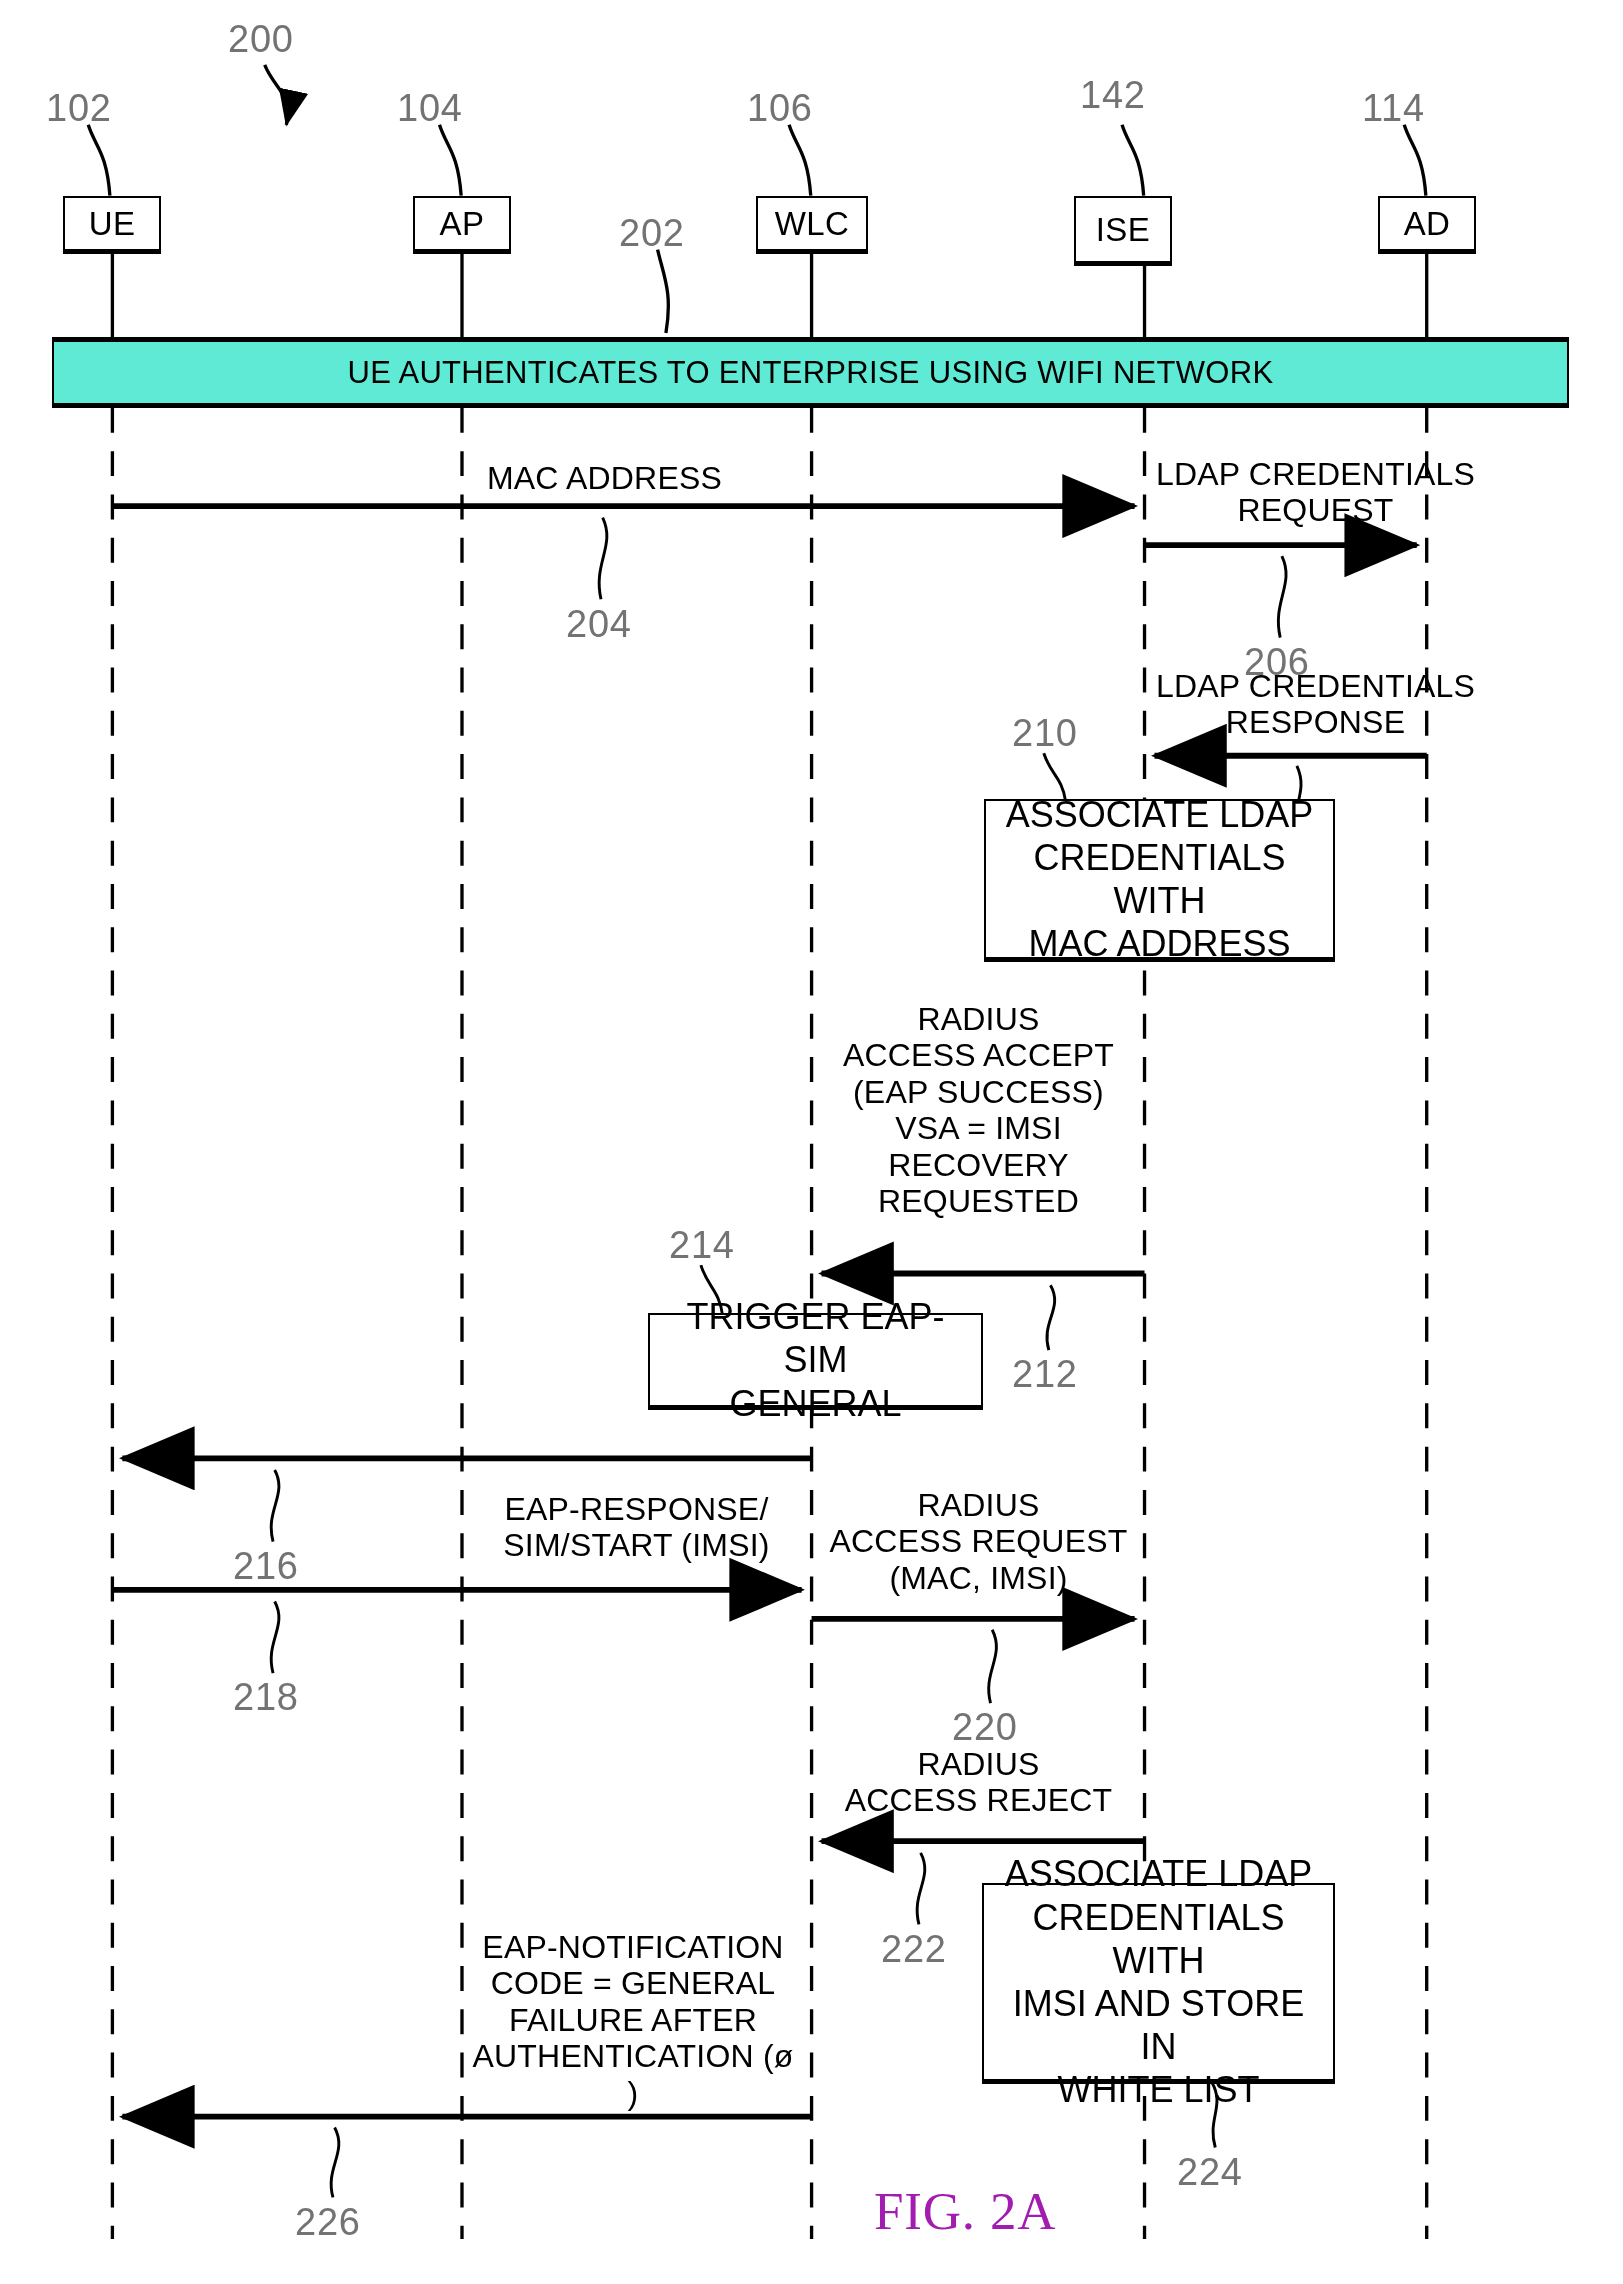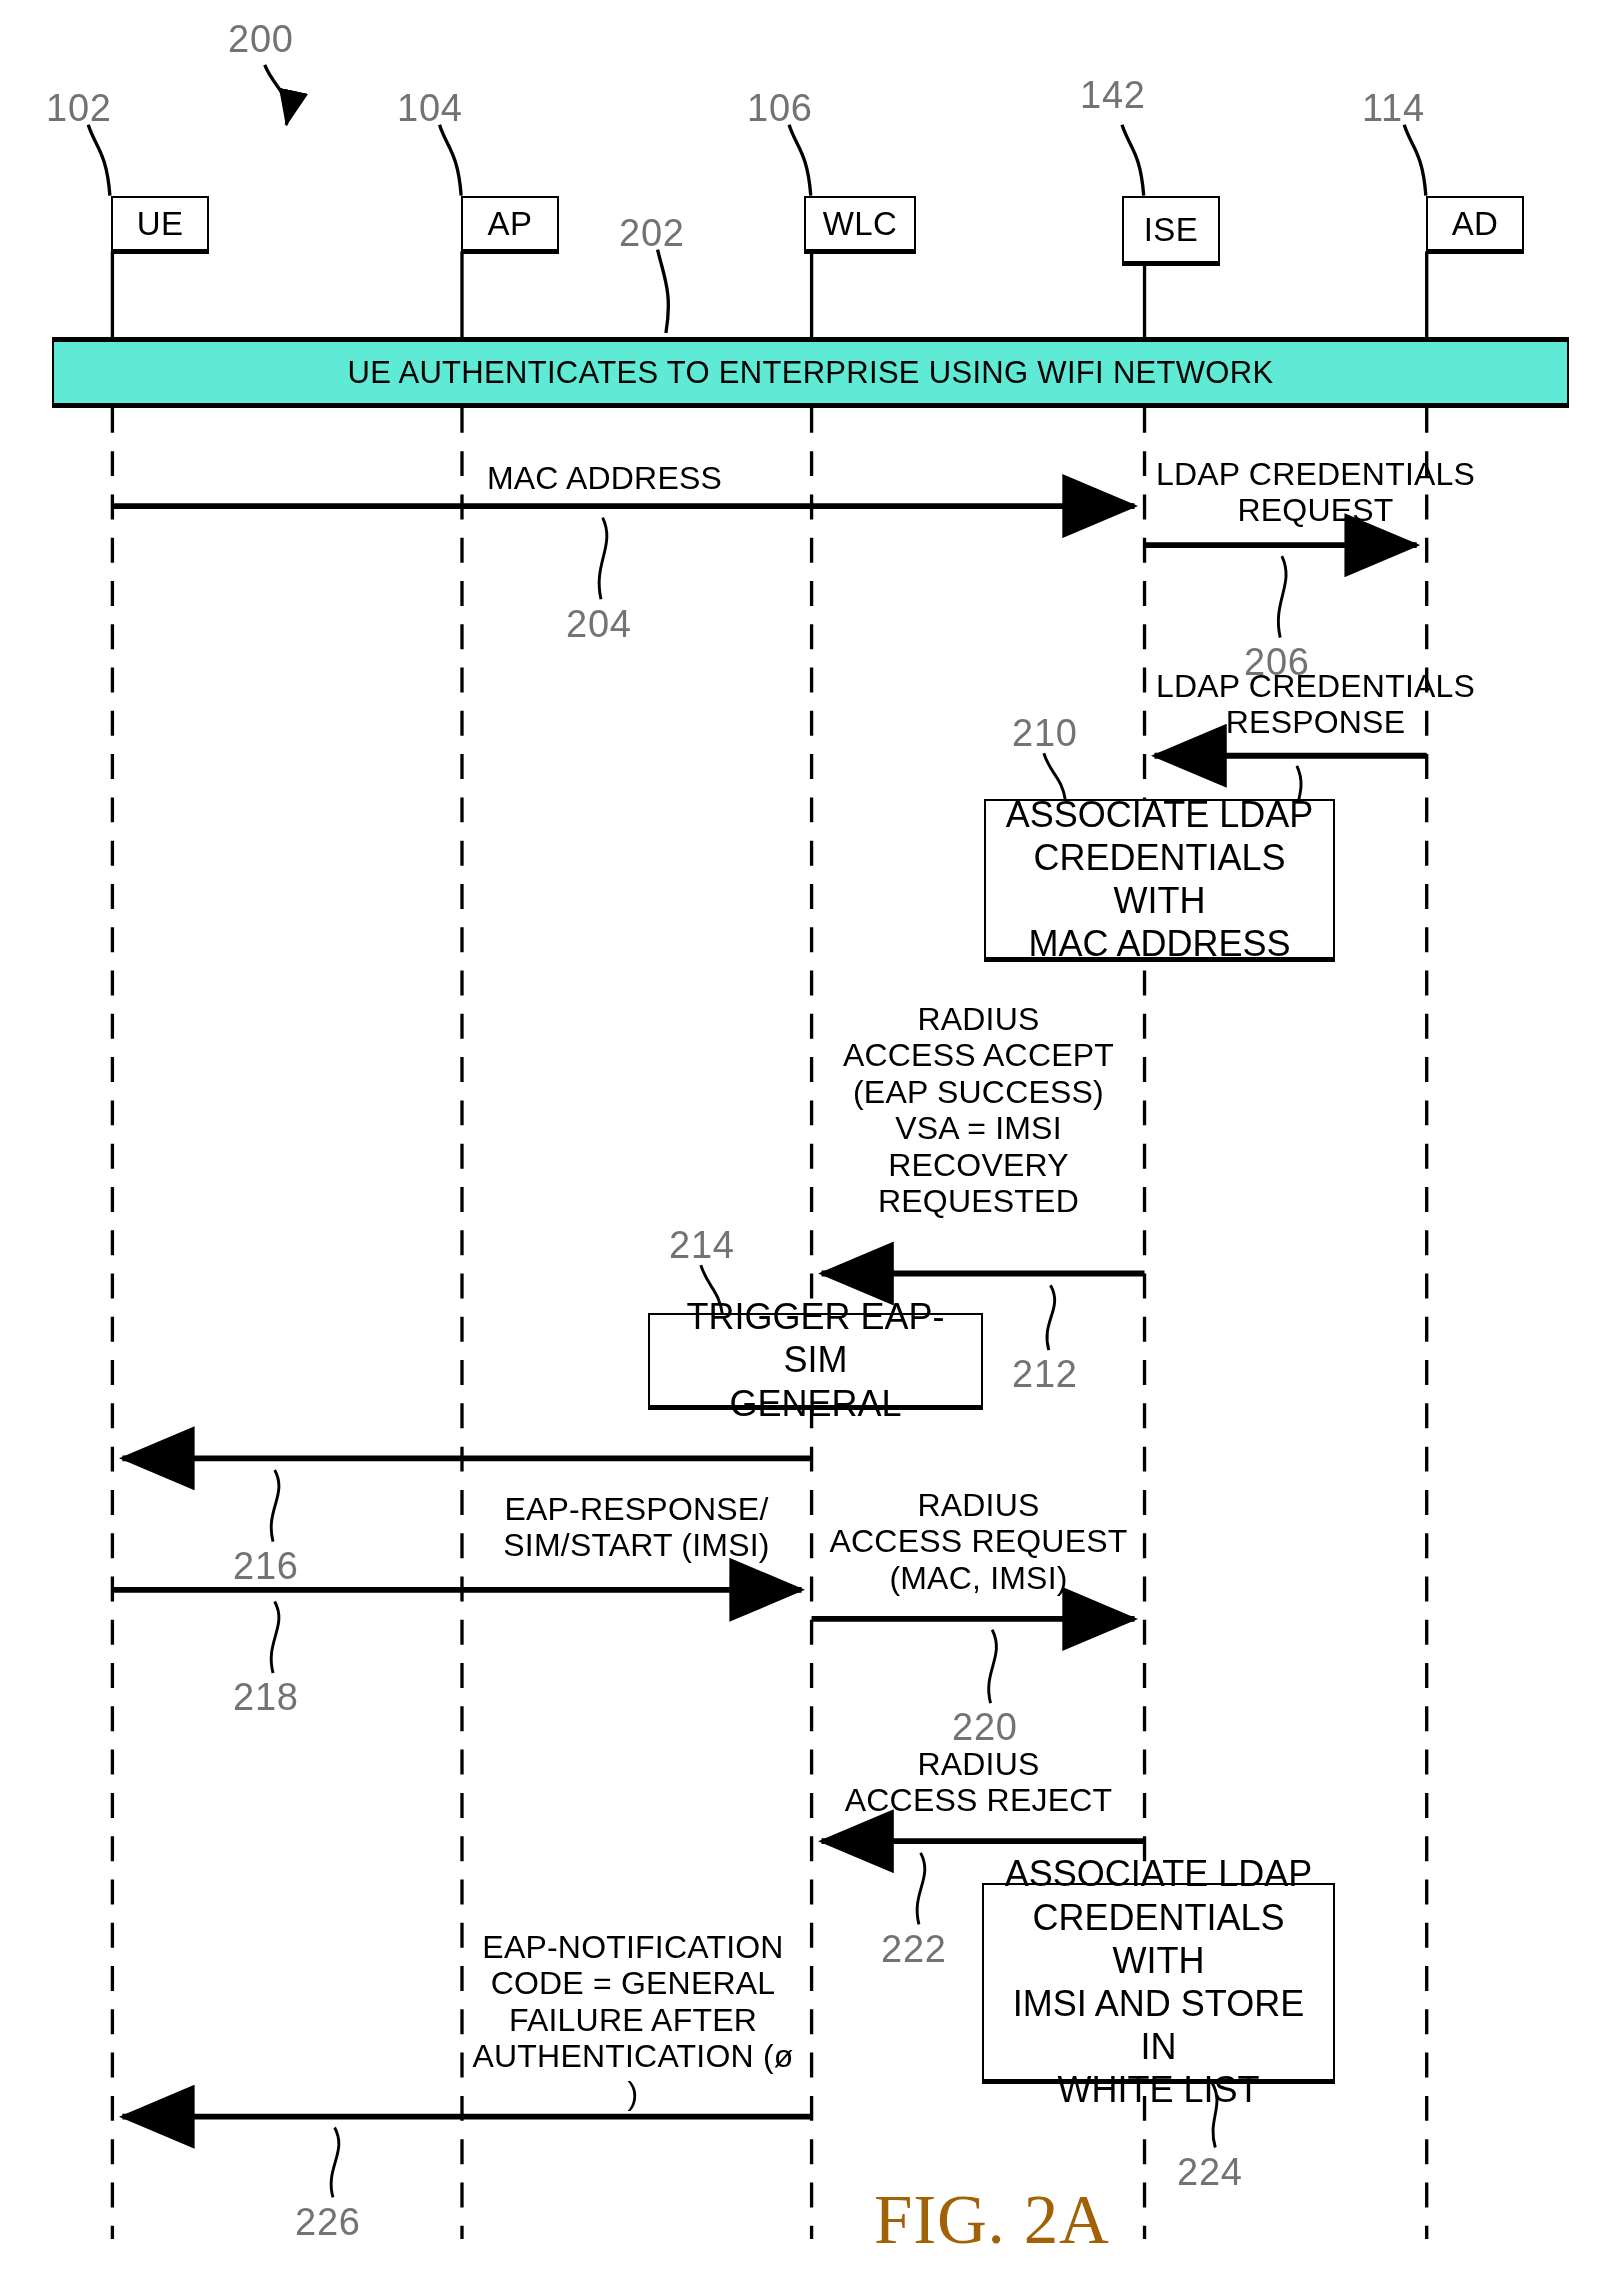--- a/index.html
+++ b/index.html
@@ -47,21 +47,20 @@
     position: absolute;
     box-sizing: border-box;
     border: 2.5px solid #000;
     border-bottom-width: 5.8px;
     background: #fff;
     display: flex;
     align-items: center;
     justify-content: center;
     font-size: 33px;
     letter-spacing: 0.4px;
-    margin-left: 48px;
   }
   .procbox {
     position: absolute;
     box-sizing: border-box;
     border: 2.5px solid #000;
     border-bottom-width: 5.8px;
     background: #fff;
     display: flex;
     align-items: center;
     justify-content: center;
@@ -80,23 +79,23 @@
     background: #5eead4;
     display: flex;
     align-items: center;
     justify-content: center;
     font-size: 31px;
     letter-spacing: 0.3px;
   }
   .figcap {
     position: absolute;
     font-family: "Liberation Serif", serif;
-    font-size: 69px;
+    font-size: 53px;
     letter-spacing: 0.8px;
-    color: #a16207;
+    color: #a21caf;
     white-space: nowrap;
   }
 </style>
 </head>
 <body>
 
 <div id="sheet">
 
   <svg id="art" viewBox="0 0 1951 2744">
     <defs>

